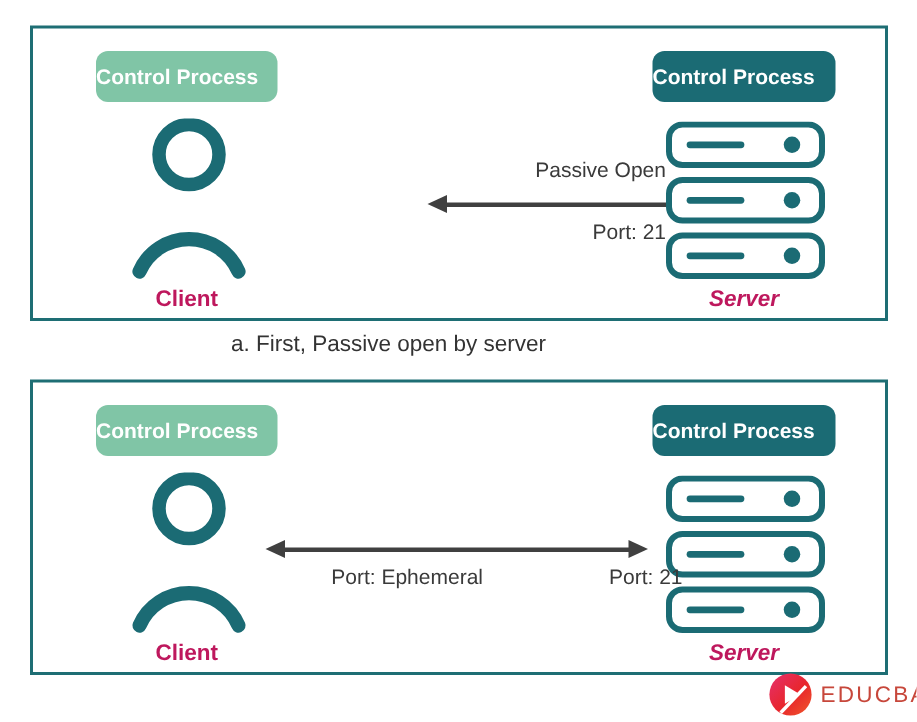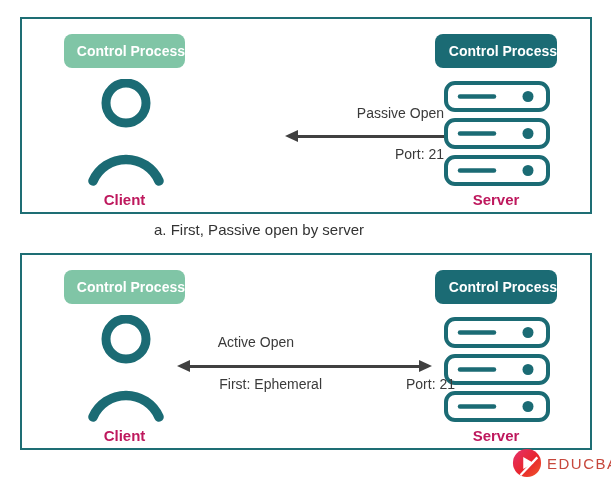--- a/index.html
+++ b/index.html
@@ -7,31 +7,31 @@
     font-family:"Liberation Sans", sans-serif; overflow:hidden; }
   .stage { position:relative; width:611px; height:481px; background:#fff; }
 
   .panel { position:absolute; left:20px; width:572px; height:197px;
     border:2px solid #1E6E74; background:#fff; }
   .panel-a { top:17px; }
   .panel-b { top:253px; }
 
   .badge { position:absolute; top:15px; height:34px; border-radius:8px;
     color:#ffffff; font-weight:bold; font-size:14px; line-height:34px;
-    text-align:right; }
+    text-align:left; }
   .badge-light { left:42px; width:121px; background:#80C5A6; }
   .badge-dark  { left:413px; width:122px; background:#1B6B74; }
 
   .person-icon { position:absolute; left:65px; top:60px; width:78px; height:108px; }
   .server-icon { position:absolute; left:422px; top:62px; width:106px; height:105px; }
 
   .node-label { position:absolute; top:172px; font-weight:bold; font-size:15px;
     color:#be185d; text-align:center; }
   .client-label { left:42px; width:121px; }
-  .server-label { left:413px; width:122px; }
+  .server-label { left:413px; width:122px;font-style:italic; }
 
   .arrow { position:absolute; height:13px; }
   .arrow-a { left:263px; top:111px; width:159px; }
   .arrow-b { left:155px; top:105px; width:255px; }
   .aline { position:absolute; top:5px; height:3px; background:#404040; }
   .arrow-a .aline { left:9px; right:0; }
   .arrow-b .aline { left:9px; right:9px; }
   .ah { position:absolute; width:0; height:0; top:0;
     border-top:6.5px solid transparent; border-bottom:6.5px solid transparent; }
   .ah-left  { left:0;  border-right:13px solid #404040; }
@@ -125,22 +125,21 @@
     </svg>
 
     <div class="node-label client-label">Client</div>
     <div class="node-label server-label">Server</div>
 
     <div class="arrow arrow-b">
       <span class="ah ah-left"></span>
       <span class="aline"></span>
       <span class="ah ah-right"></span>
     </div>
-    <div class="arrow-text lbl-active">Active Open</div>
-    <div class="arrow-text lbl-ephem">First: Ephemeral</div>
+    <div class="arrow-text lbl-ephem">Port: Ephemeral</div>
     <div class="arrow-text lbl-port21b">Port: 21</div>
   </div>
 
   <div class="logo">
     <svg width="30" height="30" viewBox="0 0 32 32" aria-hidden="true">
       <defs>
         <linearGradient id="lg" x1="0" y1="0" x2="1" y2="1">
           <stop offset="0" stop-color="#E5306E"></stop>
           <stop offset="0.55" stop-color="#E8262C"></stop>
           <stop offset="1" stop-color="#F0582A"></stop>

